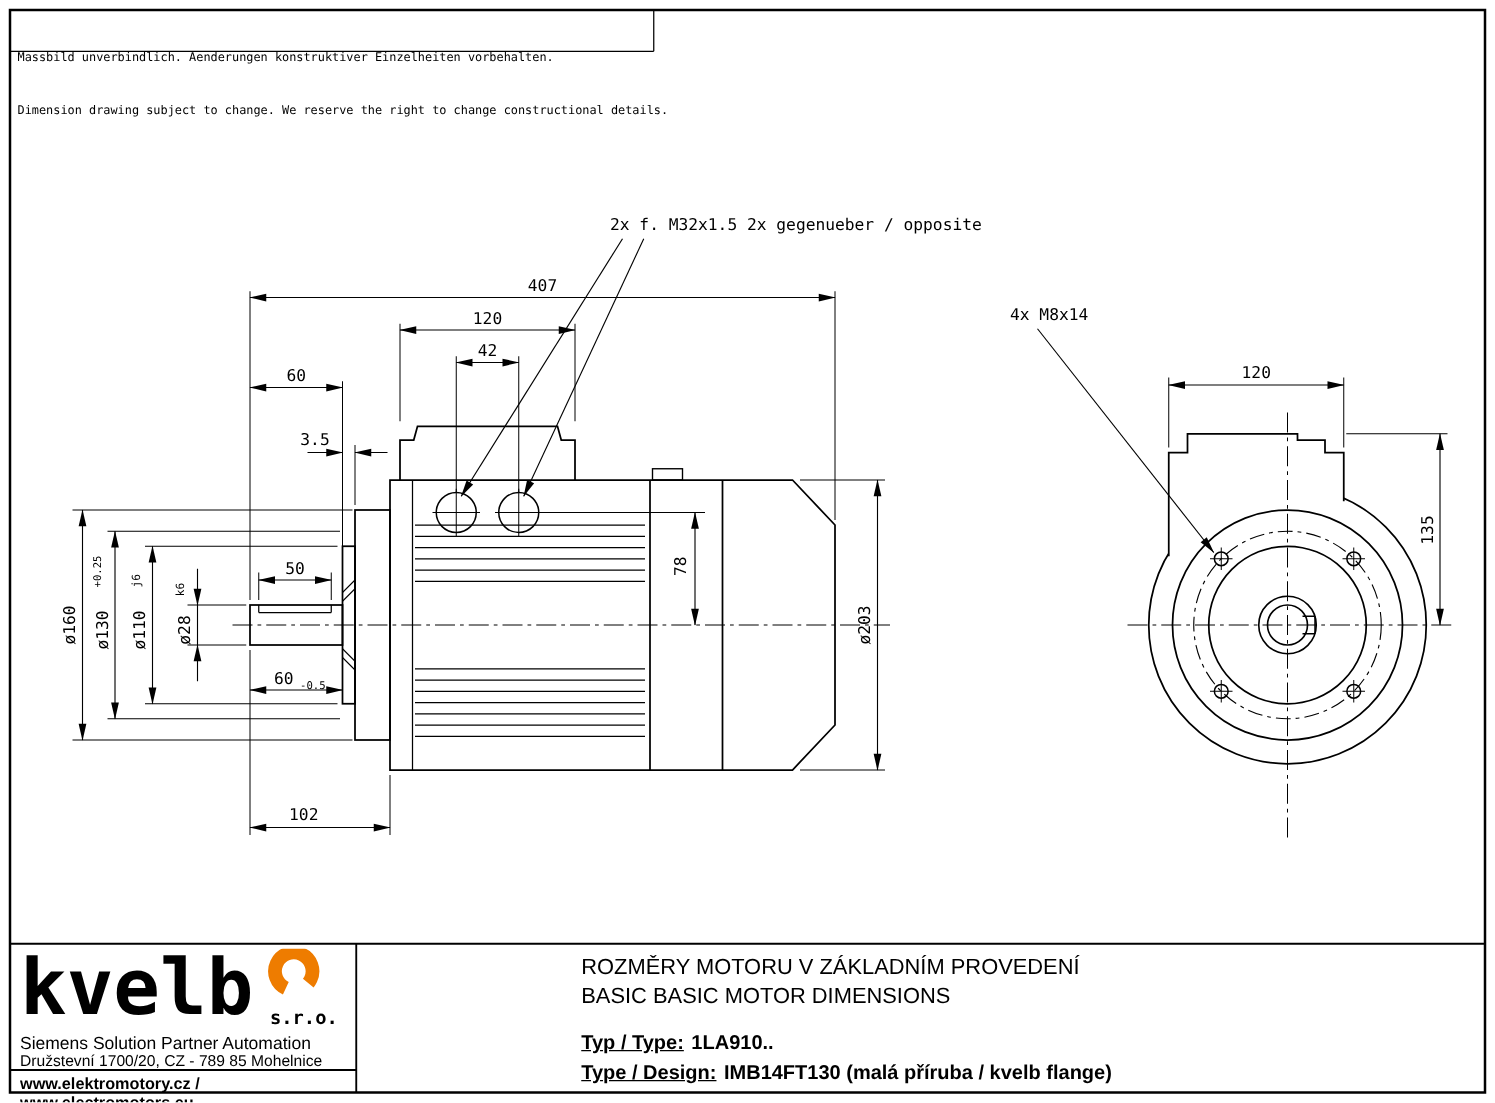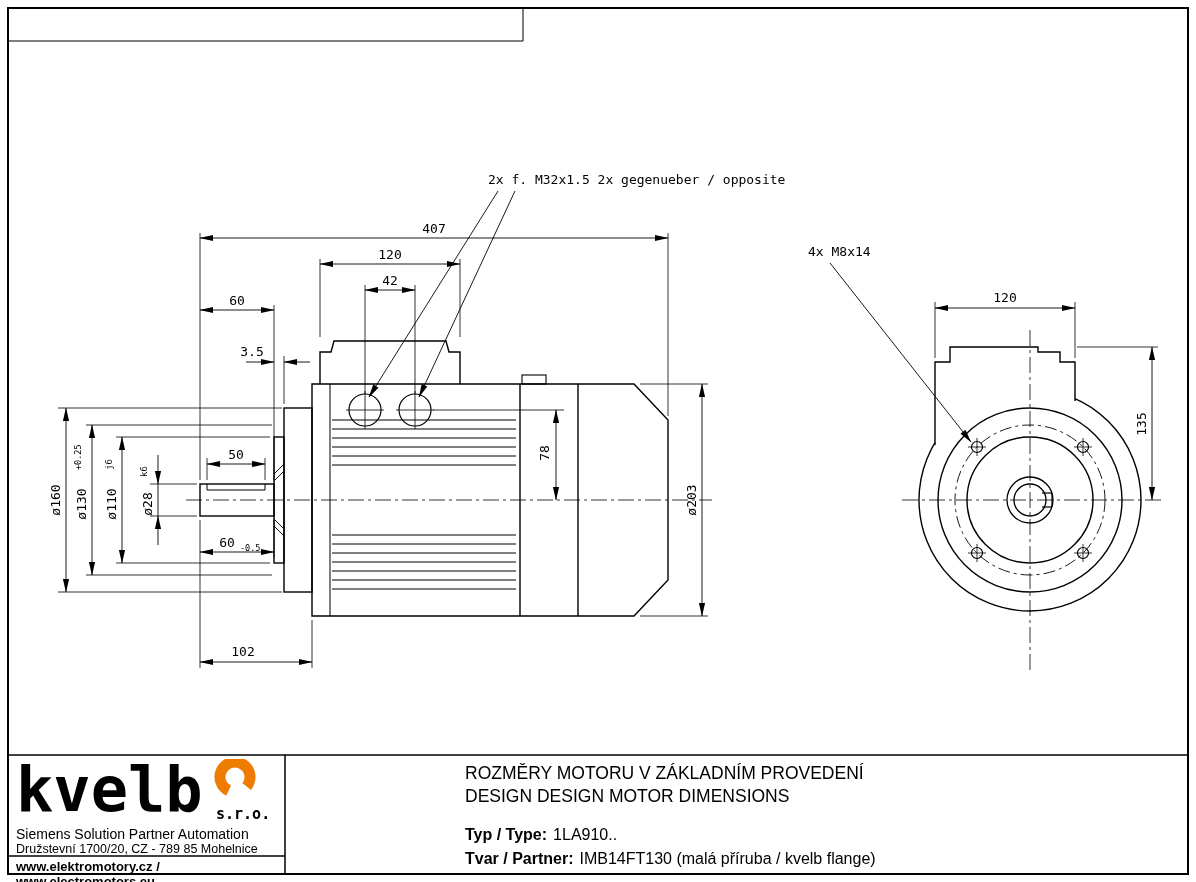--- a/index.html
+++ b/index.html
@@ -14,22 +14,22 @@
   .f-left{position:absolute;left:0;top:0;width:277px;height:152px;}
   .logo-svg{position:absolute;left:6px;top:4px;}
   .partner{position:absolute;left:8px;top:71px;font-weight:normal;font-size:14px;}
   .address{position:absolute;left:8px;top:87px;font-size:12.5px;}
   .web{position:absolute;left:8px;top:104px;font-weight:bold;font-size:13px;}
   .f-right{position:absolute;left:457px;top:0;width:720px;}
   .title-line{position:absolute;left:0;font-weight:normal;font-size:17.5px;white-space:nowrap;}
   .t-cz{top:8px;} .t-en{top:31px;}
   .spec-line{position:absolute;left:0;font-size:16px;white-space:nowrap;}
   .s-typ{top:71px;} .s-tvar{top:95px;}
-  .spec-line .lbl{font-weight:bold;}
-  .spec-line .val{font-weight:normal;margin-left:6px;}
+  .spec-line .lbl{font-weight:bold;text-decoration:underline;}
+  .spec-line .val{font-weight:bold;margin-left:6px;}
 </style>
 </head>
 <body>
 
 <div class="page">
 
   <svg class="drawing" width="1196" height="882" viewBox="0 0 1196 882">
     <defs>
       <marker id="aE" markerUnits="userSpaceOnUse" markerWidth="17" markerHeight="11" refX="15" refY="5" orient="auto">
         <path d="M15.5,5 L2,1.9 L2,8.1 Z" fill="#000"></path>
@@ -219,37 +219,41 @@
       <text x="112" y="470" font-size="9" transform="rotate(-90 112 470)">j6</text>
       <text x="152" y="504" text-anchor="middle" transform="rotate(-90 152 504)">ø28</text>
       <text x="147" y="477" font-size="9" transform="rotate(-90 147 477)">k6</text>
       <text x="488" y="184">2x f. M32x1.5  2x gegenueber / opposite</text>
       <text x="808" y="256">4x M8x14</text>
       <text x="1005" y="302" text-anchor="middle">120</text>
       <text x="1146" y="424" text-anchor="middle" transform="rotate(-90 1146 424)">135</text>
     </g>
   </svg>
 
+  <div class="disclaimer">
+    <div>Massbild unverbindlich. Aenderungen konstruktiver Einzelheiten vorbehalten.</div>
+    <div>Dimension drawing subject to change. We reserve the right to change constructional details.</div>
+  </div>
 
   <div class="footer">
     <div class="f-left">
       <svg class="logo-svg" width="272" height="64" viewBox="0 0 272 64">
         <text x="2" y="52" font-family="DejaVu Sans, sans-serif" font-weight="bold" font-size="62" fill="#ffffff" stroke="#000000" stroke-width="3">kvelb</text>
         <circle cx="221" cy="18" r="15" fill="none" stroke-width="11" stroke-dasharray="74 22" transform="rotate(115 221 18)" stroke="#ee7c00"></circle>
         <text x="202" y="60" font-family="Liberation Sans, sans-serif" font-weight="bold" font-size="15" fill="#000">s.r.o.</text>
       </svg>
       <div class="partner">Siemens Solution Partner Automation</div>
       <div class="address">Družstevní 1700/20, CZ - 789 85 Mohelnice</div>
       <div class="web">www.elektromotory.cz / www.electromotors.eu</div>
     </div>
     <div class="f-right">
       <div class="title-line t-cz">ROZMĚRY MOTORU V ZÁKLADNÍM PROVEDENÍ</div>
-      <div class="title-line t-en">DESIGN DESIGN MOTOR DIMENSIONS</div>
+      <div class="title-line t-en">BASIC BASIC MOTOR DIMENSIONS</div>
       <div class="spec-line s-typ">
         <span class="lbl">Typ / Type:</span><span class="val">1LA910..</span>
       </div>
       <div class="spec-line s-tvar">
-        <span class="lbl">Tvar / Partner:</span><span class="val">IMB14FT130 (malá příruba / kvelb flange)</span>
+        <span class="lbl">Type / Design:</span><span class="val">IMB14FT130 (malá příruba / kvelb flange)</span>
       </div>
     </div>
   </div>
 
 </div>
 
 </body></html>

